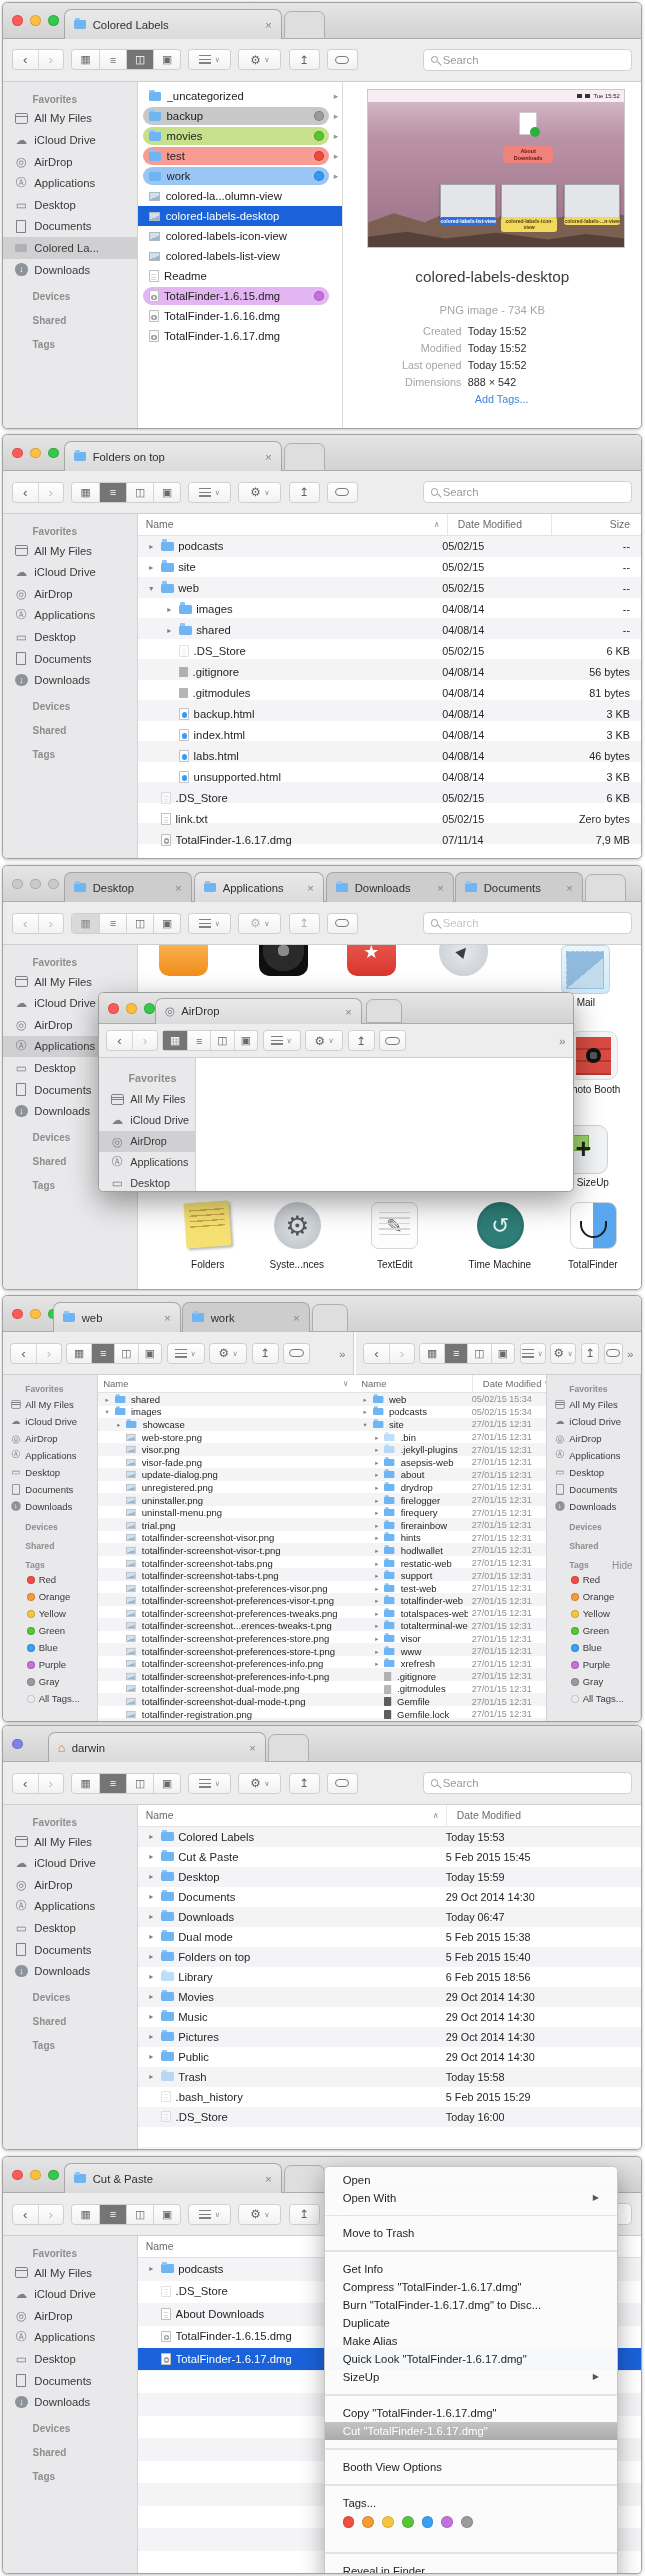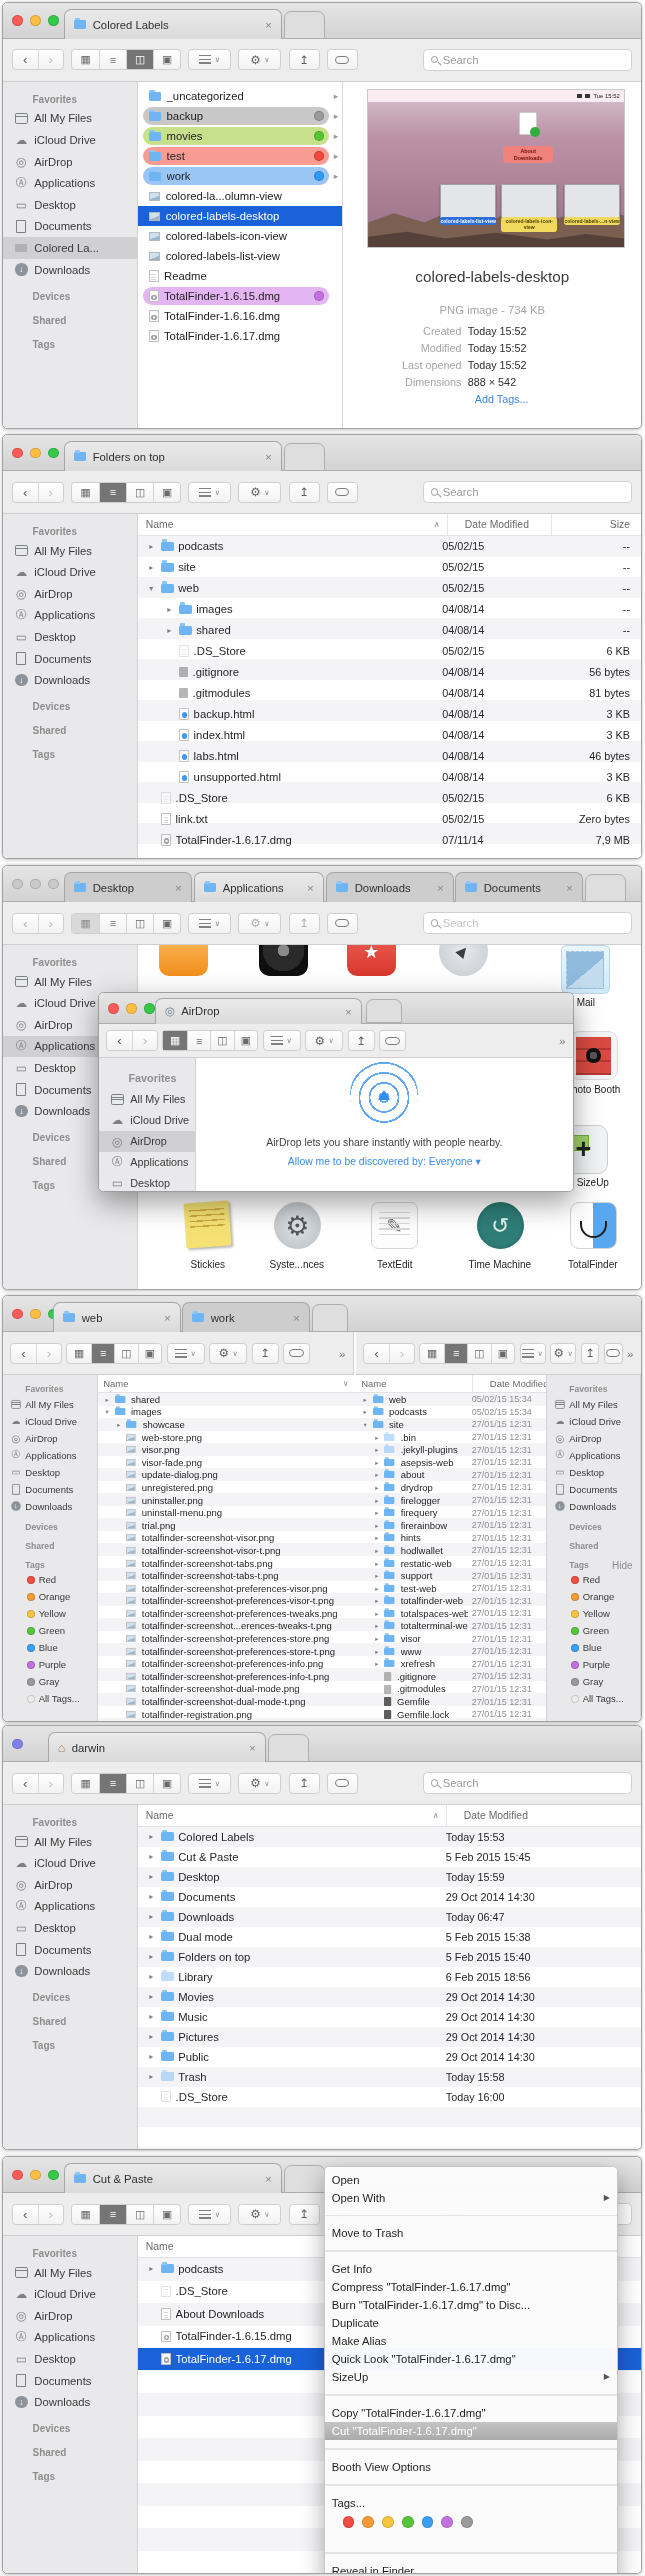--- a/index.html
+++ b/index.html
@@ -80,21 +80,21 @@
 .dg .ric::after{content:"";position:absolute;left:1.8px;top:3.2px;width:5.4px;height:5.4px;border-radius:50%;background:radial-gradient(circle,#fff 0 0.9px,#9aa0a6 1.4px)}
 .im .ric{width:11.7px;height:9px;background:linear-gradient(160deg,#cfe0ef 60%,#9fb6c9 60%);border:0.9px solid #b0b8c0}
 .dk .ric{width:9px;height:10.8px;background:#5d5d5d;border-radius:0.9px}
 .dim{color:#a8a8a8}
 .dim .ric{opacity:.45}
 
 .list{position:absolute;left:135px;right:0;top:79px;bottom:0;overflow:hidden;background:#fff}
 .lhdr{height:21.6px;display:flex;align-items:center;border-bottom:0.9px solid #e2e2e2;color:#6b6b6b;font-size:10.4px;background:#fff;padding-left:8px}
 .lhdr .hname{flex:1;display:flex;align-items:center}
 .lhdr .srt{margin-left:auto;margin-right:7.2px;color:#8a8a8a;font-size:8px}
-.lhdr .hdate,.lhdr .hsize{border-left:0.9px solid #e6e6e6;height:100%;display:flex;align-items:center;padding-left:17px}
+.lhdr .hdate,.lhdr .hsize{border-left:0.9px solid #e6e6e6;height:100%;display:flex;align-items:center;padding-left:10px}
 .hdate{width:104px;flex:none}
 .hsize{width:90px;flex:none;justify-content:flex-end;padding-right:10.8px}
 .lbody{position:absolute;left:0;right:0;top:21.6px;bottom:0}
 .lrow{display:flex;align-items:center;gap:4.5px;font-size:11.3px;color:#262626;padding-left:8px}
 .tri{width:10.8px;text-align:center;color:#7f7f7f;font-size:8px;flex:none}
 .lrow .nm{flex:1;min-width:0;white-space:nowrap;overflow:hidden}
 .lrow .dt{width:104px;flex:none;font-size:10.8px}
 .lrow .sz{width:90px;flex:none;text-align:right;padding-right:10.8px;font-size:10.8px}
 .lvl1 .tri{margin-left:18px}
 .p23 .lbody{background:repeating-linear-gradient(180deg,#f4f4f6 0 21px,#fff 21px 41px)}
@@ -185,21 +185,21 @@
 .dlist .lbody{top:18px;background:repeating-linear-gradient(180deg,#f4f4f6 0 12.6px,#fff 12.6px 25px)}
 .dlist .lrow{height:12.6px;font-size:9.5px;gap:3.6px;padding-left:5.4px}
 .dlist .tri{width:8px;font-size:6.3px}
 .dlist .lvl1 .tri{margin-left:11.7px}
 .dlist .ric{transform:scale(.8);transform-origin:left center}
 .dlist .lrow .dt{width:90px;font-size:9px;color:#8f8f8f}
 .dlist .lhdr .hdate{width:90px}
 .sbr{position:absolute;top:79px;bottom:0;right:0;width:81px;background:#e9e9eb;border-left:0.9px solid #d2d2d2;overflow:hidden;padding-top:1.8px}
 
 .menu{position:absolute;left:321px;top:9px;width:294px;background:rgba(251,251,251,.98);border:0.9px solid #c6c6c6;border-radius:4.5px;box-shadow:0 9px 23.4px rgba(0,0,0,.33);padding:3.6px 0;z-index:9;font-size:11.3px;color:#1f1f1f}
-.mi{height:18px;line-height:18px;padding:0 7px;display:flex;align-items:center}
+.mi{height:18px;line-height:18px;padding:0 18px;display:flex;align-items:center}
 .mi .sub{margin-left:auto;font-size:8px;color:#555}
 .mi.hl{background:linear-gradient(#c4c4c4,#aaa);color:#fff}
 .mi.sep{height:1.8px;background:#e4e4e4;margin:8px 0;padding:0}
 .mdots{display:flex;gap:8px;padding:4.5px 18px 1.8px}
 .mdot{width:11.7px;height:11.7px;border-radius:50%;border:0.9px solid rgba(0,0,0,.12)}
 .mgap{height:14.4px}
 </style>
 </head>
 <body>
 
@@ -790,21 +790,21 @@
     <div class="app ap-cam" style="left:121px;top:-18px;width:49px;height:49px"></div>
     <div class="app ap-red" style="left:209px;top:-18px;width:49px;height:49px">★</div>
     <div class="app ap-rocket" style="left:301px;top:-18px;width:49px;height:49px"></div>
     <div class="app ap-mail" style="left:423px;top:0;width:49px;height:49px"></div>
     <div class="applab" style="left:448px;top:52px">Mail</div>
     <div class="app ap-pb" style="left:431px;top:86px;width:49px;height:49px"></div>
     <div class="applab" style="left:455px;top:139px">Photo Booth</div>
     <div class="app ap-sizeup" style="left:421px;top:180px;width:49px;height:49px"></div>
     <div class="applab" style="left:455px;top:232px">SizeUp</div>
     <div class="app ap-stick" style="left:47px;top:257px;width:45px;height:45px"></div>
-    <div class="applab" style="left:70px;top:314px">Stickies</div>
+    <div class="applab" style="left:70px;top:314px">Folders</div>
     <div class="app ap-gear" style="left:136px;top:257px;width:47px;height:47px">⚙</div>
     <div class="applab" style="left:159px;top:314px">Syste...nces</div>
     <div class="app ap-te" style="left:233px;top:257px;width:47px;height:47px">✎</div>
     <div class="applab" style="left:257px;top:314px">TextEdit</div>
     <div class="app ap-tm" style="left:339px;top:257px;width:47px;height:47px"></div>
     <div class="applab" style="left:362px;top:314px">Time Machine</div>
     <div class="app ap-tf" style="left:432px;top:257px;width:47px;height:47px"></div>
     <div class="applab" style="left:455px;top:314px">TotalFinder</div>
   </div>
   <div class="ovl">
@@ -873,25 +873,20 @@
           <span class="sic"></span>
           <span>Applications</span>
           <span class="hx"></span>
         </div>
         <div class="sbe it ic-dt">
           <span class="sic"></span>
           <span>Desktop</span>
           <span class="hx"></span>
         </div>
     </div>
-    <div class="adbody">
-      <div class="ripple"></div>
-      <div class="adtext">AirDrop lets you share instantly with people nearby.</div>
-      <div class="adlink">Allow me to be discovered by: Everyone ▾</div>
-    </div>
   </div>
 </div>
 
 <div class="win w4" style="top:1295px;height:427px">
   <div class="tabbar">
     <div class="lights">
         <i class="lt r"></i>
         <i class="lt y"></i>
         <i class="lt g"></i>
       </div>
@@ -1661,20 +1656,26 @@
         </div>
         <div class="lrow fo dim">
           <span class="tri">▸</span>
           <i class="ric"></i>
           <span class="nm">Trash</span>
           <span class="dt">Today 15:58</span>
         </div>
         <div class="lrow do dim">
           <span class="tri"></span>
           <i class="ric"></i>
+          <span class="nm">.bash_history</span>
+          <span class="dt">5 Feb 2015 15:29</span>
+        </div>
+        <div class="lrow do dim">
+          <span class="tri"></span>
+          <i class="ric"></i>
           <span class="nm">.DS_Store</span>
           <span class="dt">Today 16:00</span>
         </div>
     </div>
   </div>
 </div>
 
 <div class="win p25" style="top:2156px;height:418px">
   <div class="tabbar">
     <div class="lights">

